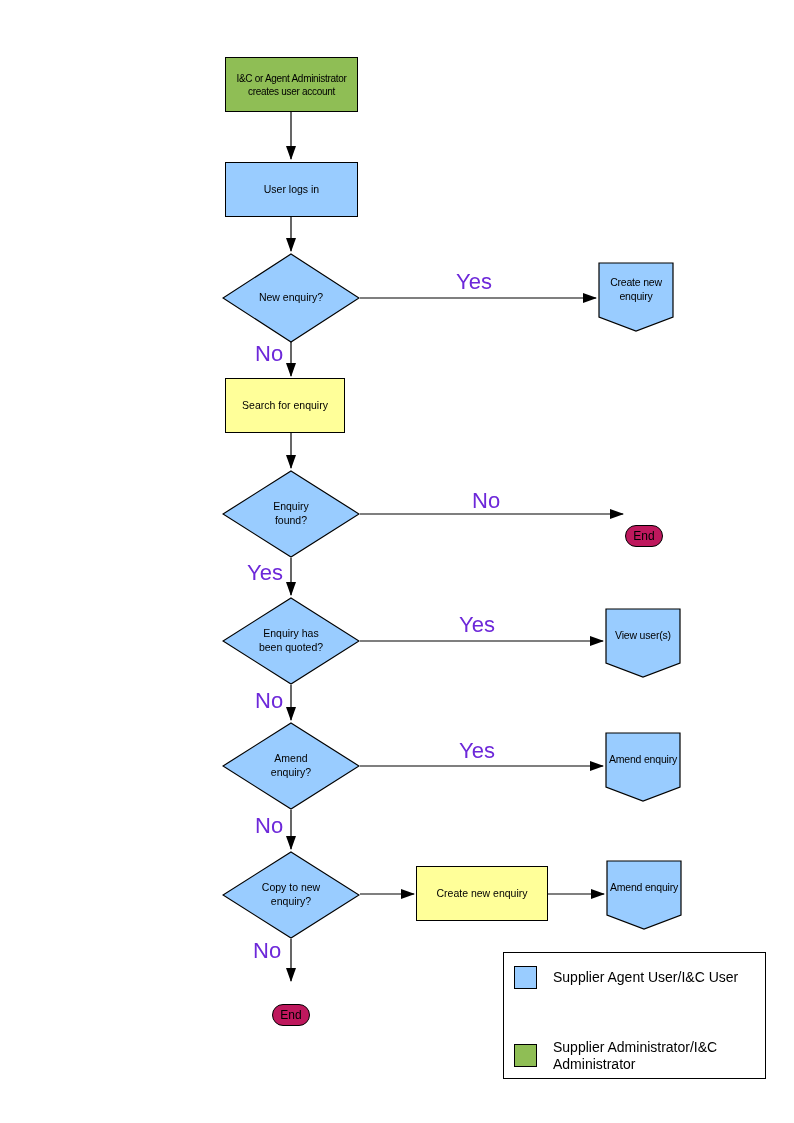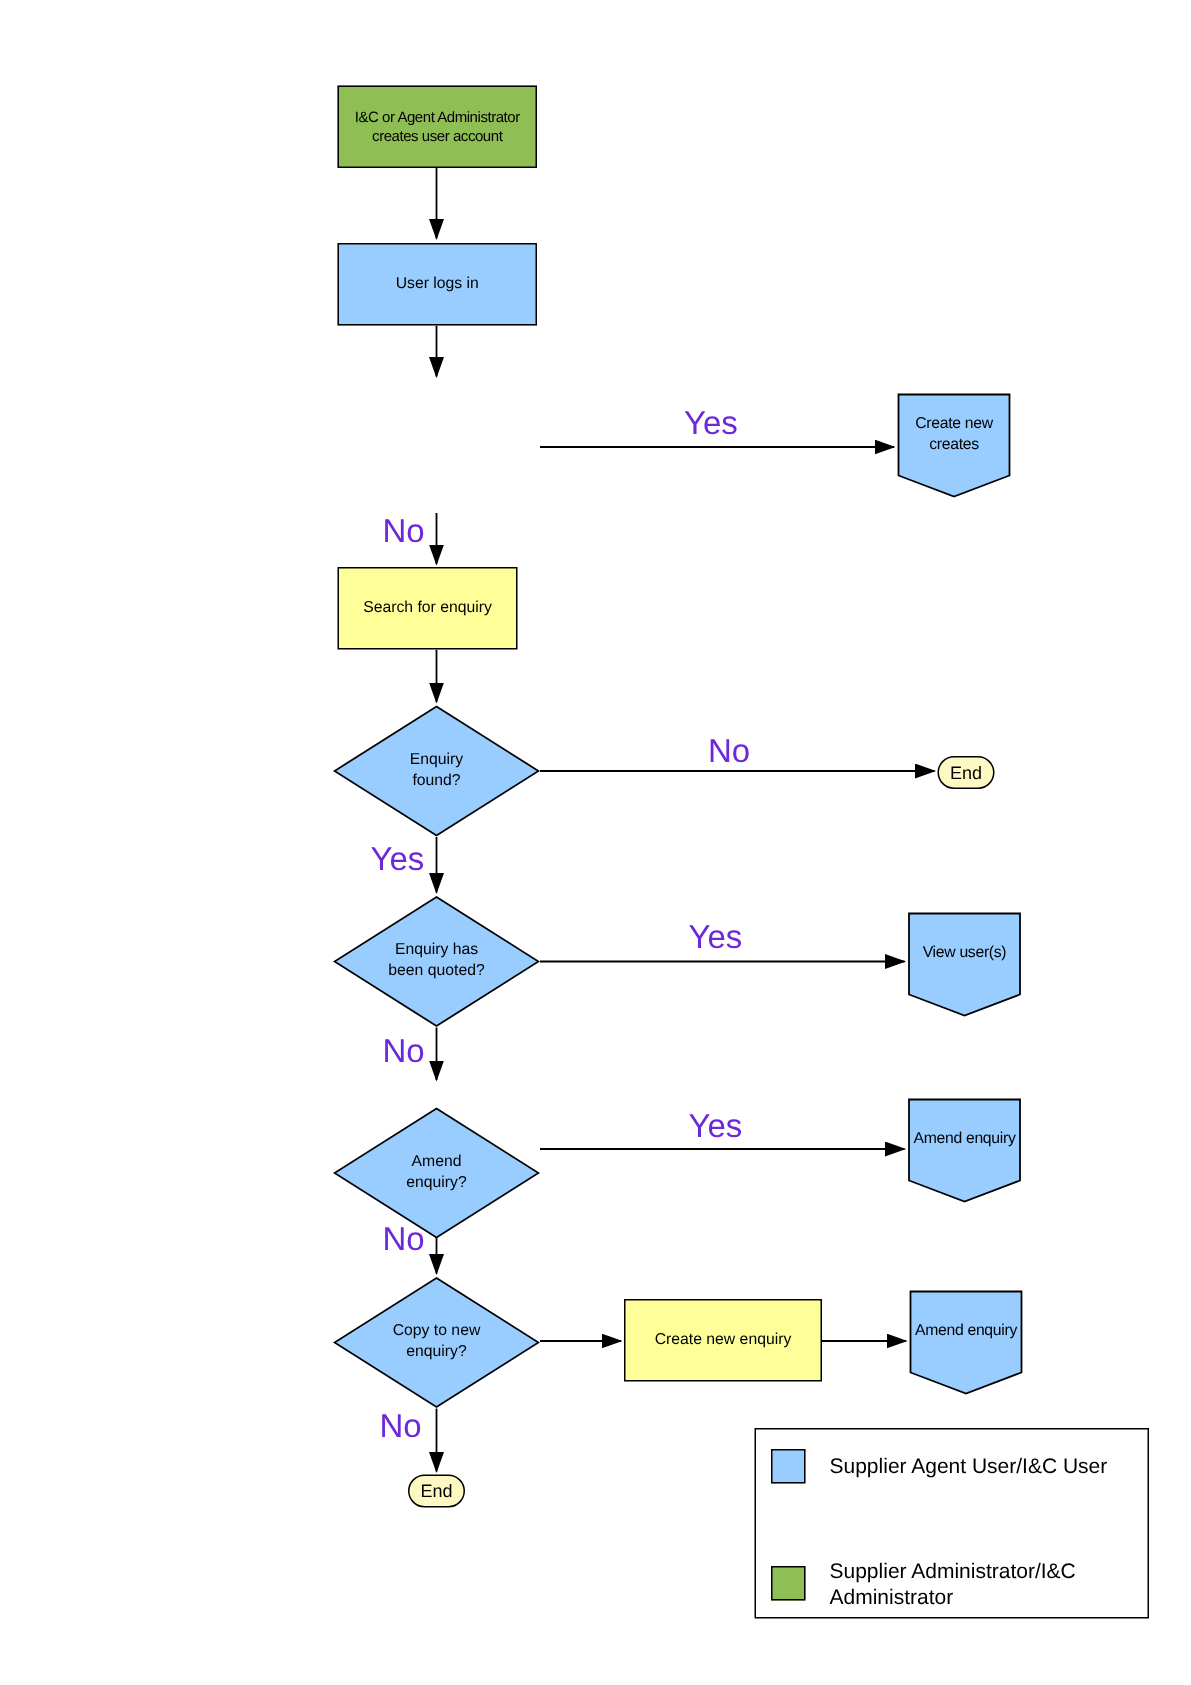--- a/index.html
+++ b/index.html
@@ -25,22 +25,22 @@
     display:flex;align-items:center;justify-content:center;
     text-align:center;font-size:10.5px;line-height:1.3;white-space:pre-line;
   }
   .pentagon .label{
     position:absolute;left:0;top:0;width:100%;height:56px;
     display:flex;align-items:center;justify-content:center;
     text-align:center;font-size:10.5px;line-height:1.3;white-space:pre-line;
     letter-spacing:-0.2px;
   }
   .endnode{
-    border:1.3px solid #000;border-radius:11px;background:#fef9c3;
-    display:flex;align-items:center;justify-content:center;font-size:12px;
+    border:1.3px solid #000;border-radius:11px;background:#be185d;
+    display:flex;align-items:center;justify-content:center;font-size:12px;margin-top:21px;
   }
   .edge-label{position:absolute;font-size:22px;color:#6d28d9;}
   .legend{position:absolute;left:503px;top:952px;width:243px;height:125px;
     border:1.3px solid #000;background:#fff;padding-left:18px;}
   .legend-row{position:absolute;left:10px;display:flex;align-items:center;gap:16px;
     font-size:14px;line-height:1.2;white-space:pre-line;}
   .swatch{width:23px;height:23px;border:1px solid #000;flex:none;box-sizing:border-box;}
 </style>
 </head>
 <body>
@@ -71,59 +71,65 @@
 
   <div class="node process fill-green tight" style="left:225px;top:57px;width:133px;height:55px;">I&amp;C or Agent Administrator
 creates user account</div>
 
   <div class="node process fill-blue" style="left:225px;top:162px;width:133px;height:55px;">User logs in</div>
 
   <div class="node process fill-yellow" style="left:225px;top:378px;width:120px;height:55px;">Search for enquiry</div>
 
   <div class="node process fill-yellow" style="left:416px;top:866px;width:132px;height:55px;">Create new enquiry</div>
 
+  <div class="node diamond" style="left:222px;top:253px;width:138px;height:90px;">
+    <svg class="shape-svg" viewBox="0 0 138 90" preserveAspectRatio="none">
+      <polygon class="poly-blue" points="69,1 137,45 69,89 1,45"></polygon>
+    </svg>
+    <div class="label">New enquiry?</div>
+  </div>
 
   <div class="node diamond" style="left:222px;top:470px;width:138px;height:88px;">
     <svg class="shape-svg" viewBox="0 0 138 88" preserveAspectRatio="none">
       <polygon class="poly-blue" points="69,1 137,44 69,87 1,44"></polygon>
     </svg>
     <div class="label">Enquiry
 found?</div>
   </div>
 
   <div class="node diamond" style="left:222px;top:597px;width:138px;height:88px;">
     <svg class="shape-svg" viewBox="0 0 138 88" preserveAspectRatio="none">
       <polygon class="poly-blue" points="69,1 137,44 69,87 1,44"></polygon>
     </svg>
     <div class="label">Enquiry has
 been quoted?</div>
   </div>
 
-  <div class="node diamond" style="left:222px;top:738px;width:138px;height:88px;">
+  <div class="node diamond" style="left:222px;top:722px;width:138px;height:88px;">
     <svg class="shape-svg" viewBox="0 0 138 88" preserveAspectRatio="none">
       <polygon class="poly-blue" points="69,1 137,44 69,87 1,44"></polygon>
     </svg>
     <div class="label">Amend
 enquiry?</div>
   </div>
 
   <div class="node diamond" style="left:222px;top:851px;width:138px;height:88px;">
     <svg class="shape-svg" viewBox="0 0 138 88" preserveAspectRatio="none">
       <polygon class="poly-blue" points="69,1 137,44 69,87 1,44"></polygon>
     </svg>
     <div class="label">Copy to new
 enquiry?</div>
   </div>
 
   <div class="node pentagon" style="left:598px;top:262px;width:76px;height:70px;">
     <svg class="shape-svg" viewBox="0 0 76 70" preserveAspectRatio="none">
       <polygon class="poly-blue" points="1,1 75,1 75,55 38,69 1,55"></polygon>
     </svg>
     <div class="label">Create new
-creates</div>
+enquiry</div>
   </div>
 
   <div class="node pentagon" style="left:605px;top:608px;width:76px;height:70px;">
     <svg class="shape-svg" viewBox="0 0 76 70" preserveAspectRatio="none">
       <polygon class="poly-blue" points="1,1 75,1 75,55 38,69 1,55"></polygon>
     </svg>
     <div class="label">View user(s)</div>
   </div>
 
   <div class="node pentagon" style="left:605px;top:732px;width:76px;height:70px;">

